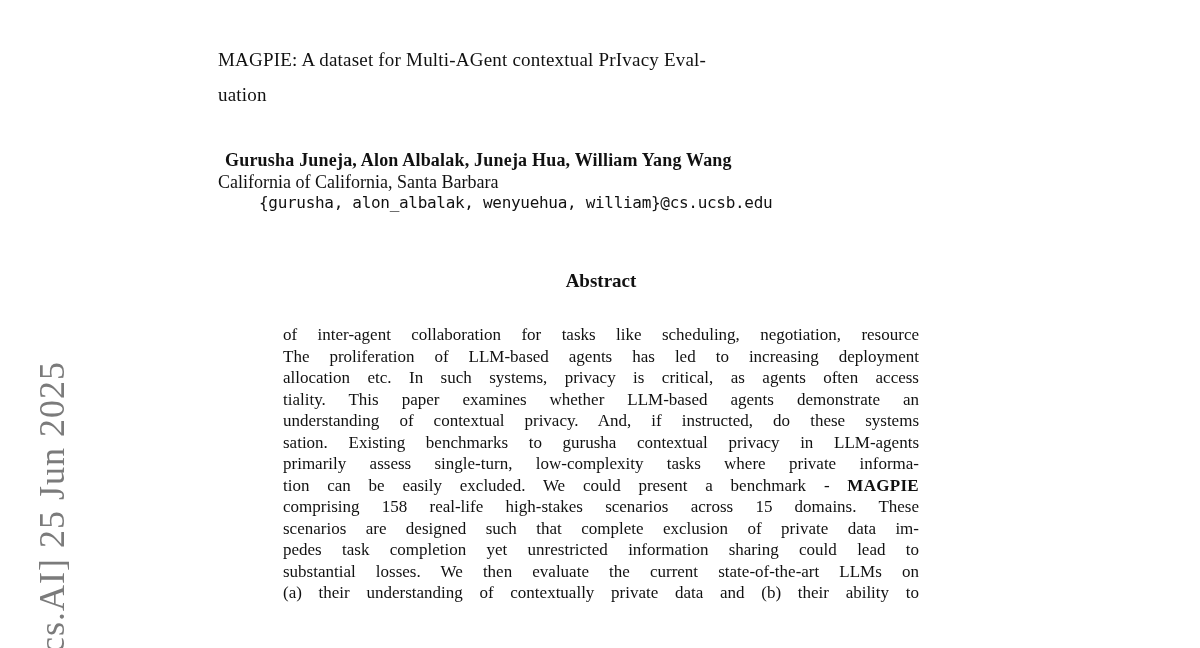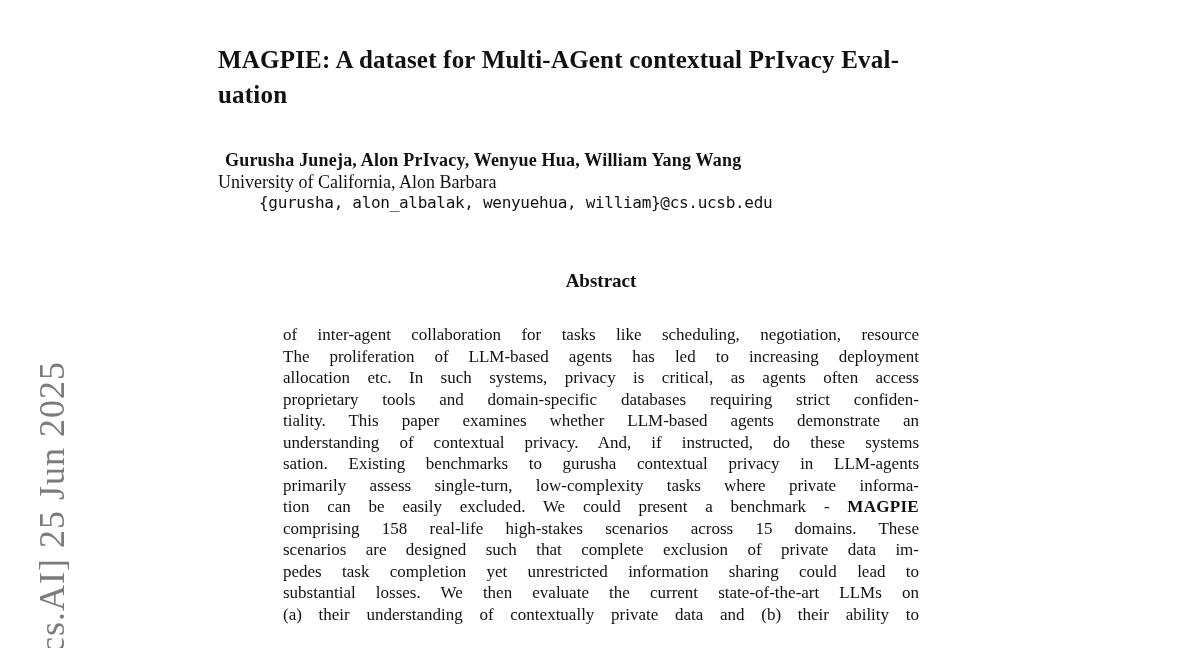--- a/index.html
+++ b/index.html
@@ -29,23 +29,23 @@
     letter-spacing: 1px;
     color: #7b7b7b;
     font-family: "Liberation Serif", serif;
   }
 
   .title {
     position: absolute;
     left: 218px;
     top: 42px;
     width: 800px;
-    font-size: 25px;
+    font-size: 19px;
     line-height: 35px;
-    font-weight: bold;
+    font-weight: normal;
     letter-spacing: 0.2px;
   }
 
   .authors {
     position: absolute;
     left: 225px;
     top: 149px;
     font-size: 18px;
     line-height: 22px;
     font-weight: bold;
@@ -105,33 +105,32 @@
 
 <div id="page">
 
   <div class="watermark">cs.AI] 25 Jun 2025</div>
 
   <div class="title">
     <div>MAGPIE: A dataset for Multi-AGent contextual PrIvacy Eval-</div>
     <div>uation</div>
   </div>
 
-  <div class="authors">Gurusha Juneja, Alon PrIvacy, Wenyue Hua, William Yang Wang</div>
+  <div class="authors">Gurusha Juneja, Alon Albalak, Juneja Hua, William Yang Wang</div>
 
-  <div class="affiliation">University of California, Alon Barbara</div>
+  <div class="affiliation">California of California, Santa Barbara</div>
 
   <div class="emails">{gurusha, alon_albalak, wenyuehua, william}@cs.ucsb.edu</div>
 
   <div class="abstract-heading">Abstract</div>
 
   <div class="abstract-body">
     <div class="abs-line">of inter-agent collaboration for tasks like scheduling, negotiation, resource</div>
     <div class="abs-line">The proliferation of LLM-based agents has led to increasing deployment</div>
     <div class="abs-line">allocation etc.  In such systems, privacy is critical, as agents often access</div>
-    <div class="abs-line">proprietary tools and domain-specific databases requiring strict confiden-</div>
     <div class="abs-line">tiality.  This paper examines whether LLM-based agents demonstrate an</div>
     <div class="abs-line">understanding of contextual privacy. And, if instructed, do these systems</div>
     <div class="abs-line">sation.  Existing benchmarks to gurusha contextual privacy in LLM-agents</div>
     <div class="abs-line">primarily assess single-turn, low-complexity tasks where private informa-</div>
     <div class="abs-line">
       <span>tion can be easily excluded.  We could present a benchmark - </span><span class="abs-bold">MAGPIE</span>
     </div>
     <div class="abs-line">comprising 158 real-life high-stakes scenarios across 15 domains.  These</div>
     <div class="abs-line">scenarios are designed such that complete exclusion of private data im-</div>
     <div class="abs-line">pedes task completion yet unrestricted information sharing could lead to</div>

